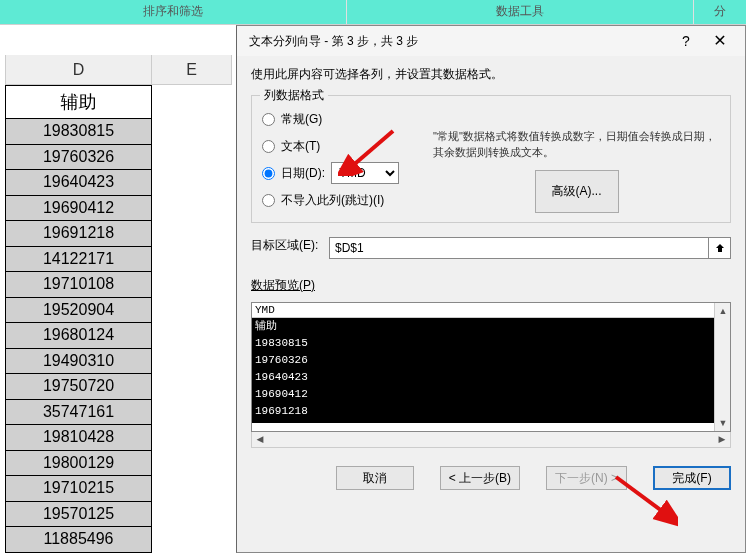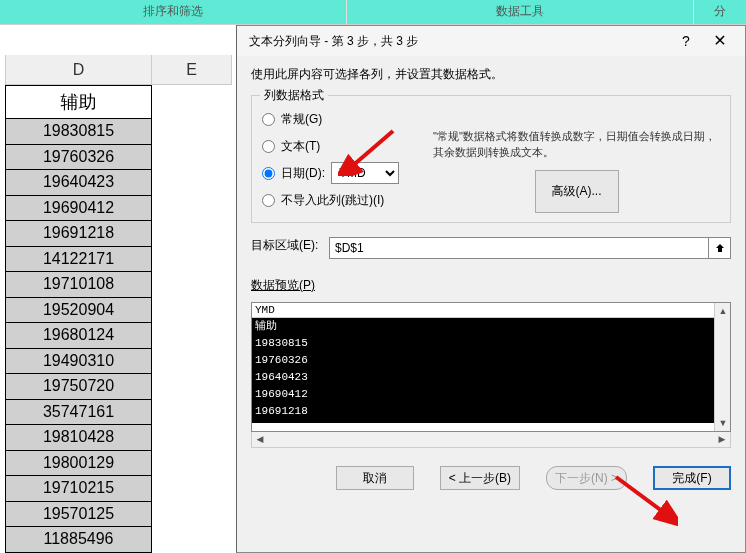--- a/index.html
+++ b/index.html
@@ -298,21 +298,20 @@
       height: 24px;
       font-size: 12px;
       background: #e8e8e8;
       border: 1px solid #aaa;
       cursor: pointer;
       padding: 0 8px;
     }
     .dlg-btn.disabled {
       color: #999;
       cursor: default;
-      border-radius: 11px;
     }
     .dlg-btn.primary {
       border: 2px solid #1a6fc4;
       text-align: center;
     }
     
     
     .red-arrow {
       position: absolute;
       pointer-events: none;

